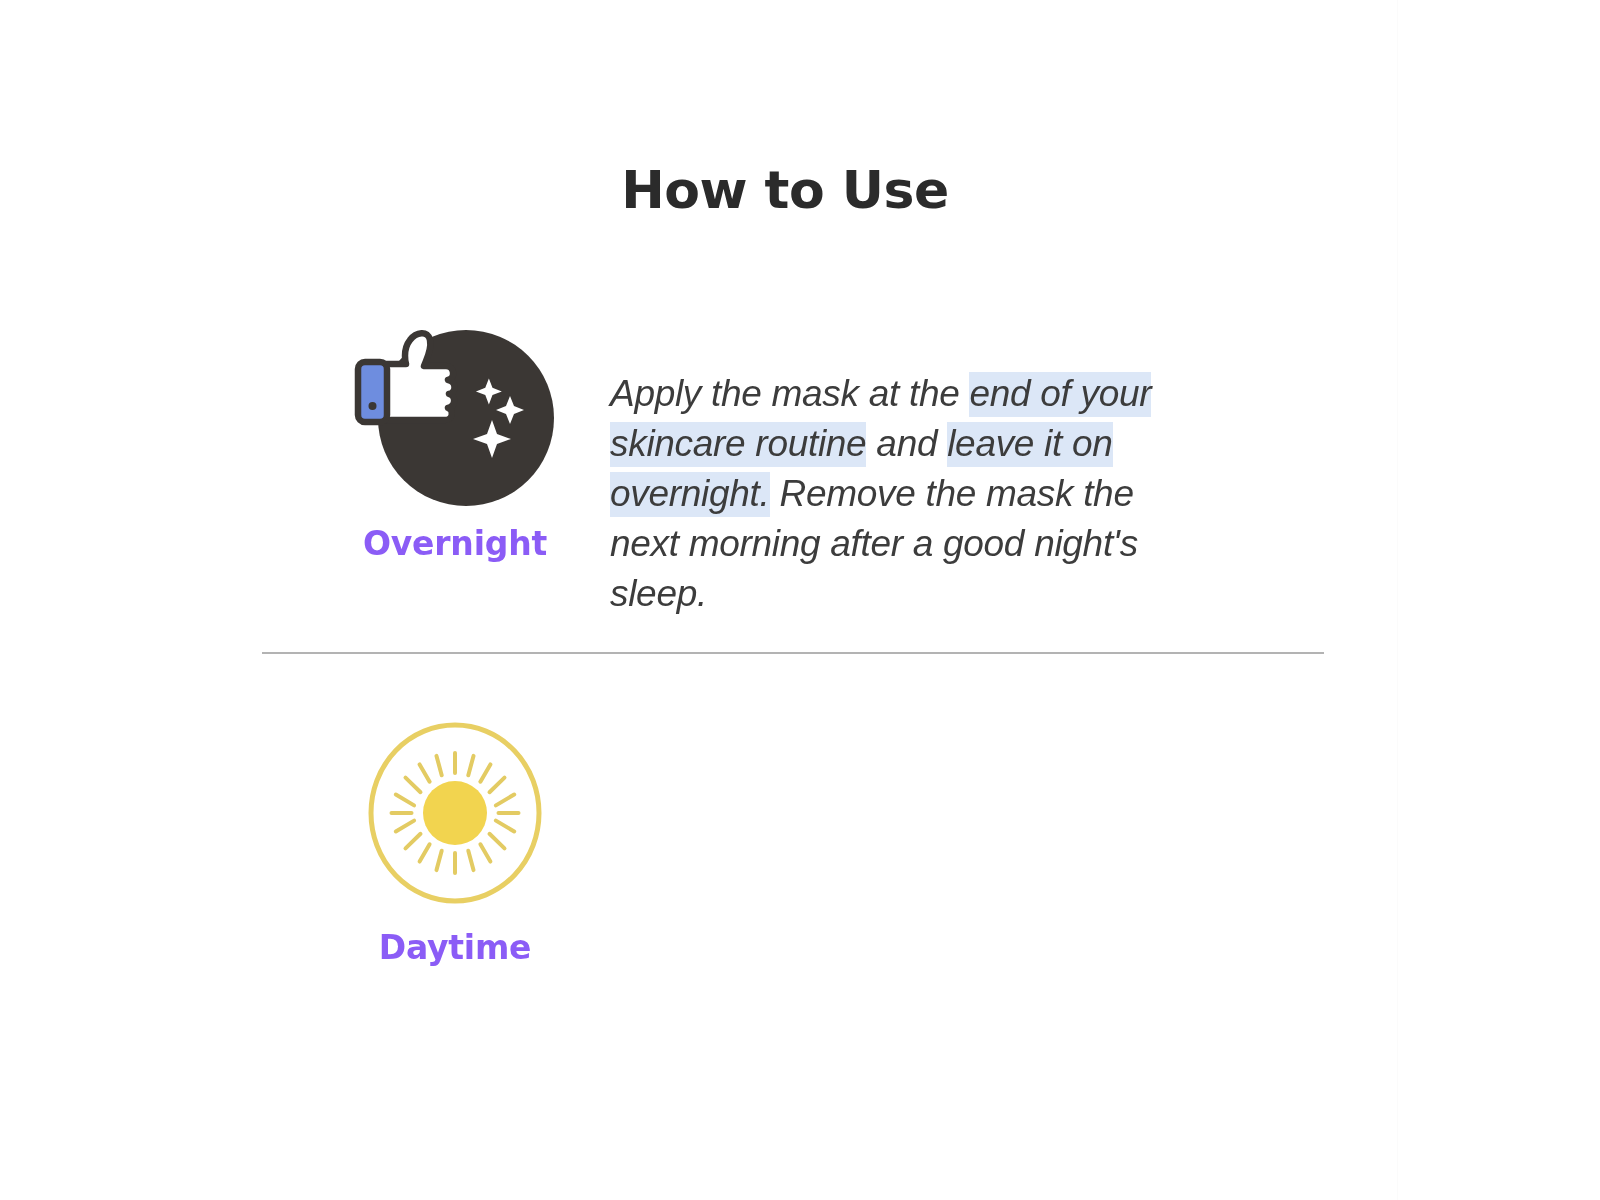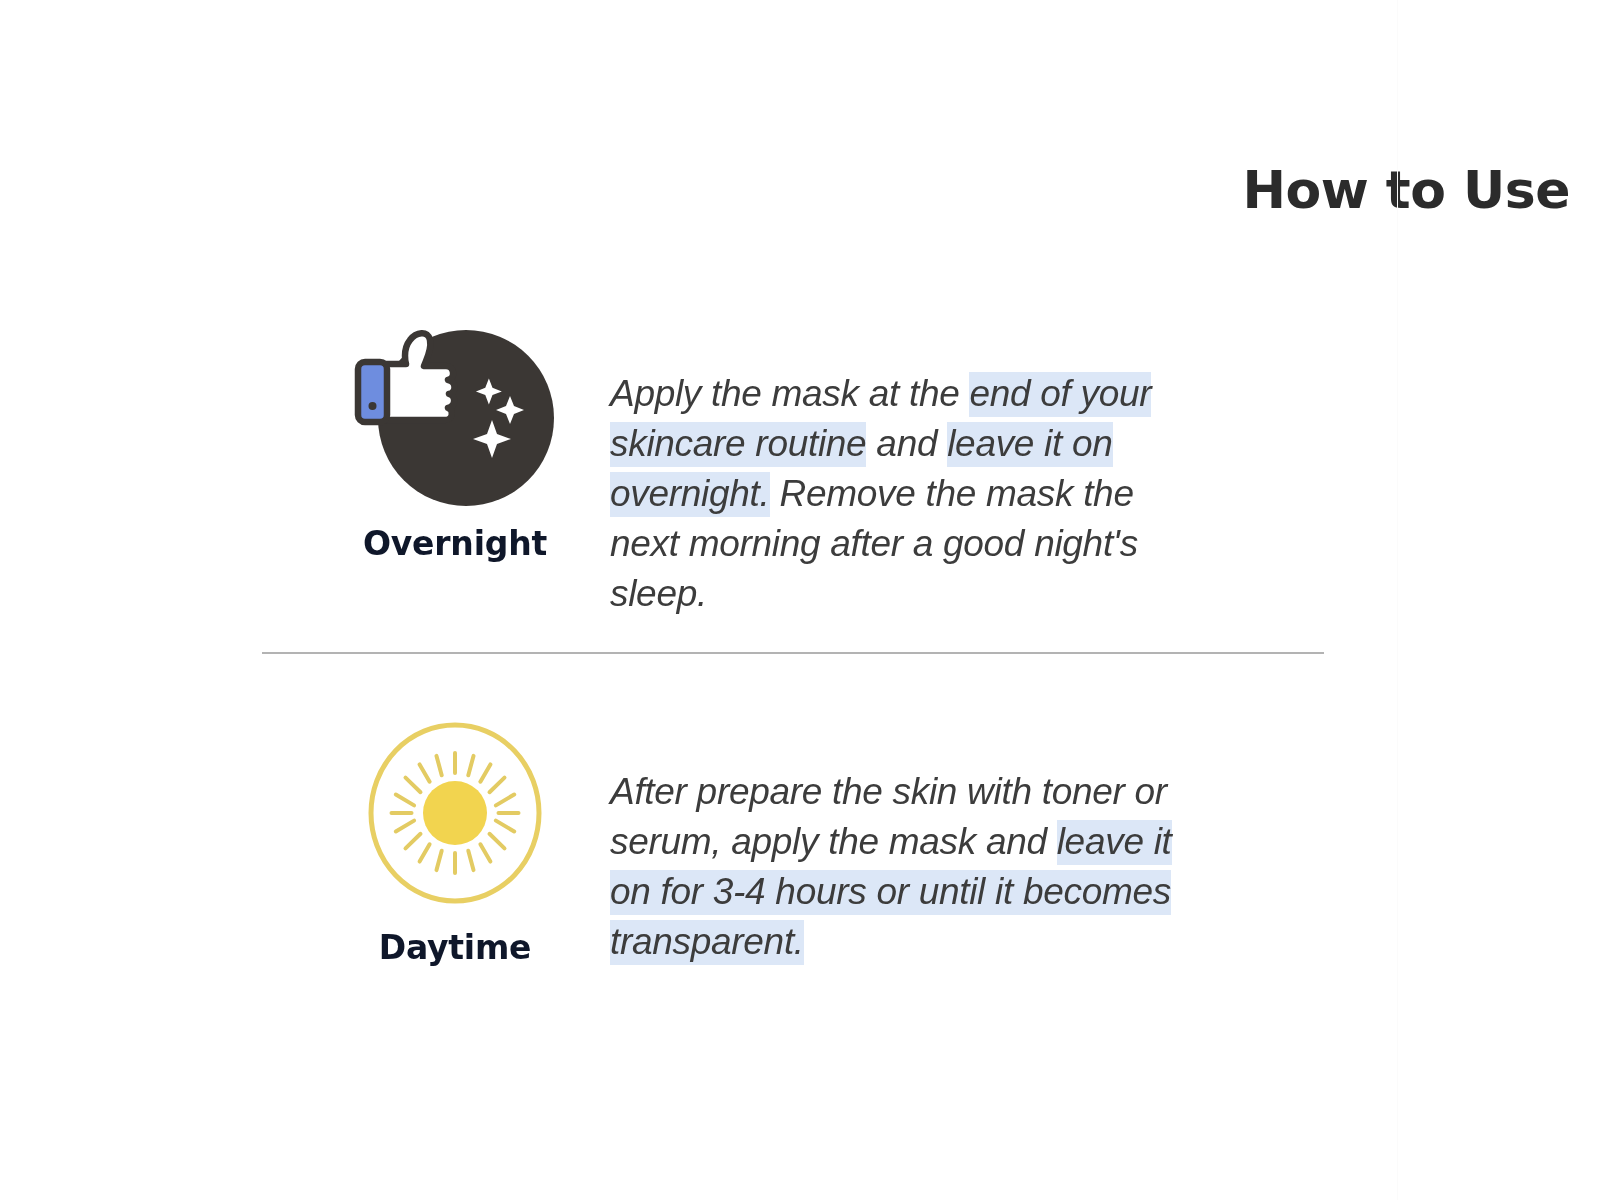--- a/index.html
+++ b/index.html
@@ -19,21 +19,21 @@
     height: 1200px;
     background: #ffffff;
   }
 
   
   .title {
     position: absolute;
     left: 0;
     top: 160px;
     width: 1570px;
-    text-align: right;
+    text-align: center;
     font-family: "DejaVu Sans", sans-serif;
     font-weight: bold;
     font-size: 52px;
     letter-spacing: -0.5px;
     color: #2b2b2b;
   }
 
   
   .section {
     position: absolute;
@@ -52,21 +52,21 @@
   .icon-wrap {
     width: 230px;
     height: 190px;
     position: relative;
   }
   .icon-label {
     margin-top: 14px;
     font-family: "DejaVu Sans", sans-serif;
     font-weight: bold;
     font-size: 33px;
-    color: #0f172a;
+    color: #8b5cf6;
     letter-spacing: -0.2px;
   }
   .sec-daytime .icon-label { margin-top: 20px; }
 
   .text-col {
     width: 580px;
     padding-top: 12px;
     font-style: italic;
   }
   .para {
@@ -187,21 +187,18 @@
             <line x1="79.6" y1="46.4" x2="89.6" y2="63.7"></line>
             <line x1="96.5" y1="37.9" x2="101.7" y2="57.2"></line>
           </g>
 
           <circle cx="115" cy="95" r="32" fill="#f2d44f"></circle>
         </svg>
       </div>
       <div class="icon-label">Daytime</div>
     </div>
 
-    <div class="text-col">
-      <p class="para"><span>After prepare the skin with toner or serum, apply the mask and </span><span class="hl">leave it on for 3-4 hours or until it becomes transparent.</span></p>
-    </div>
 
   </div>
 
   <div class="page-edge"></div>
 
 </div>
 
 </body></html>

